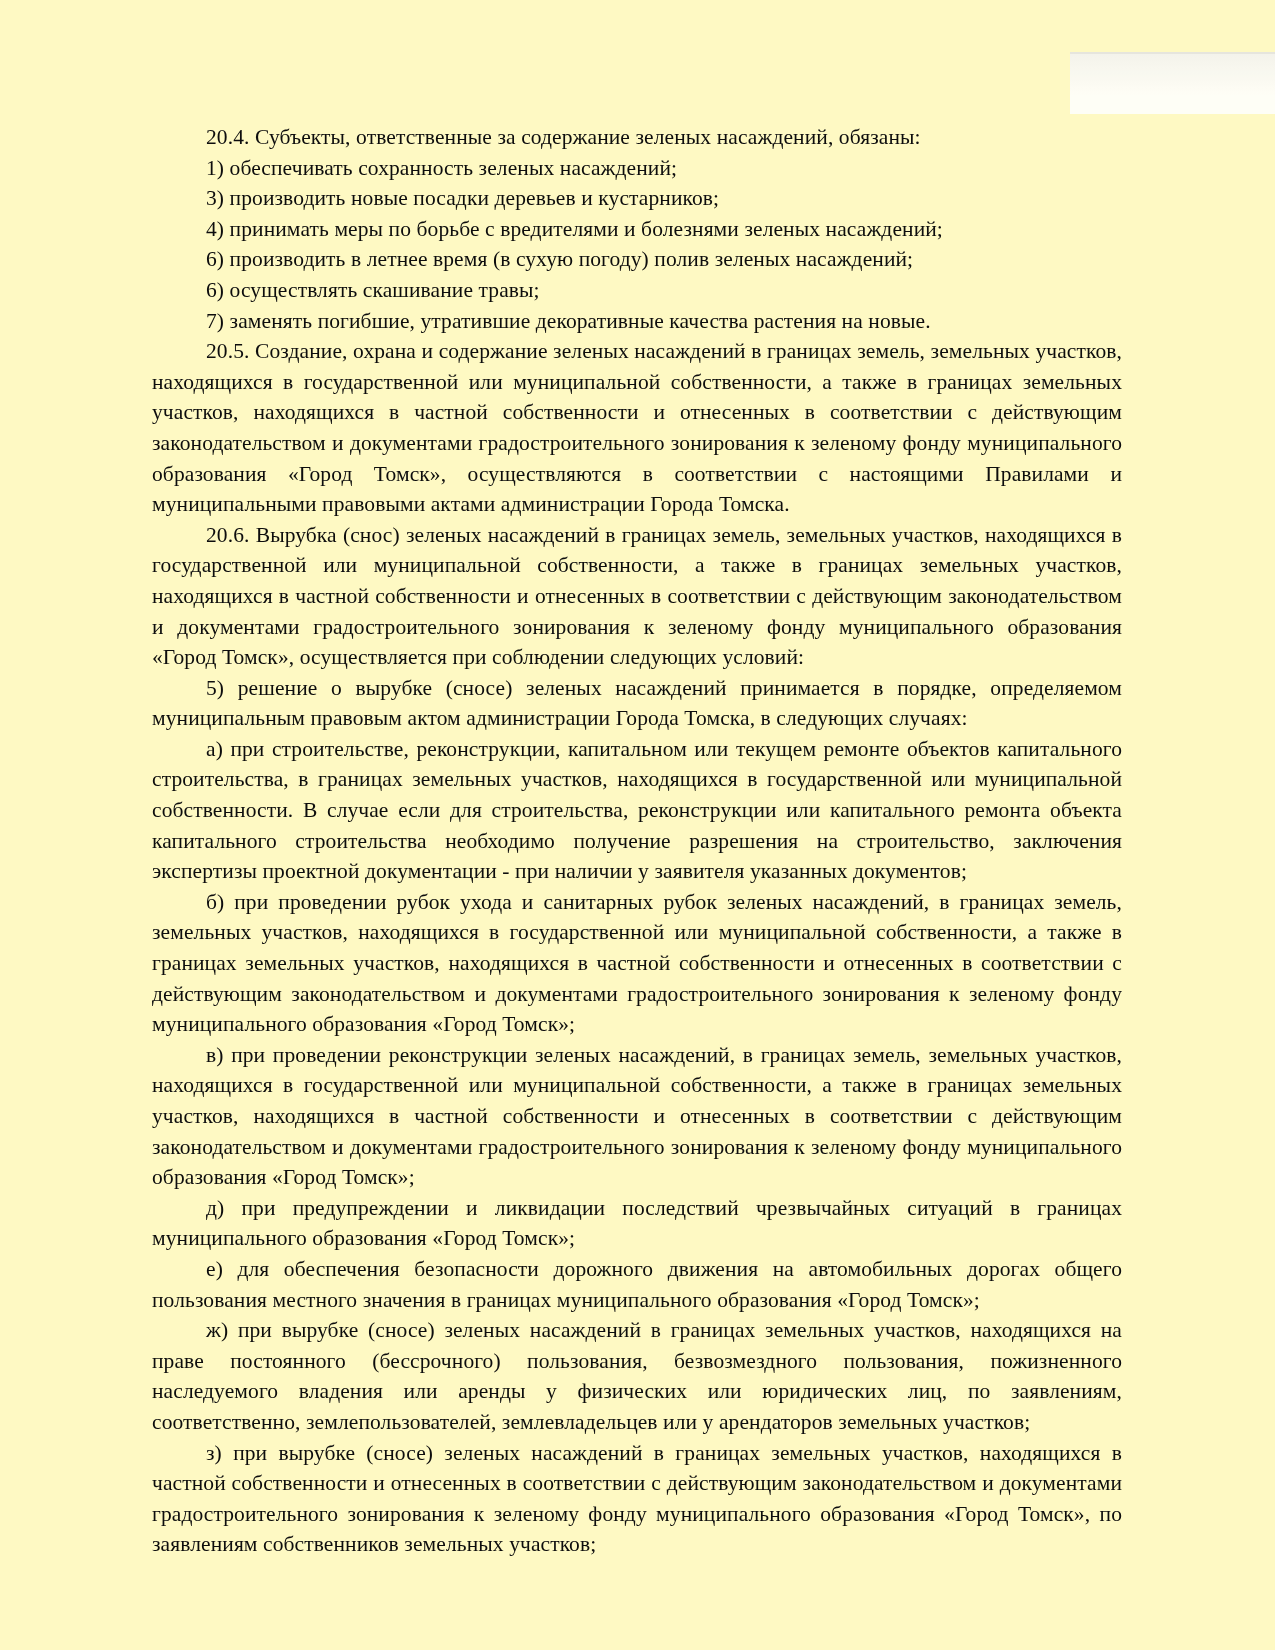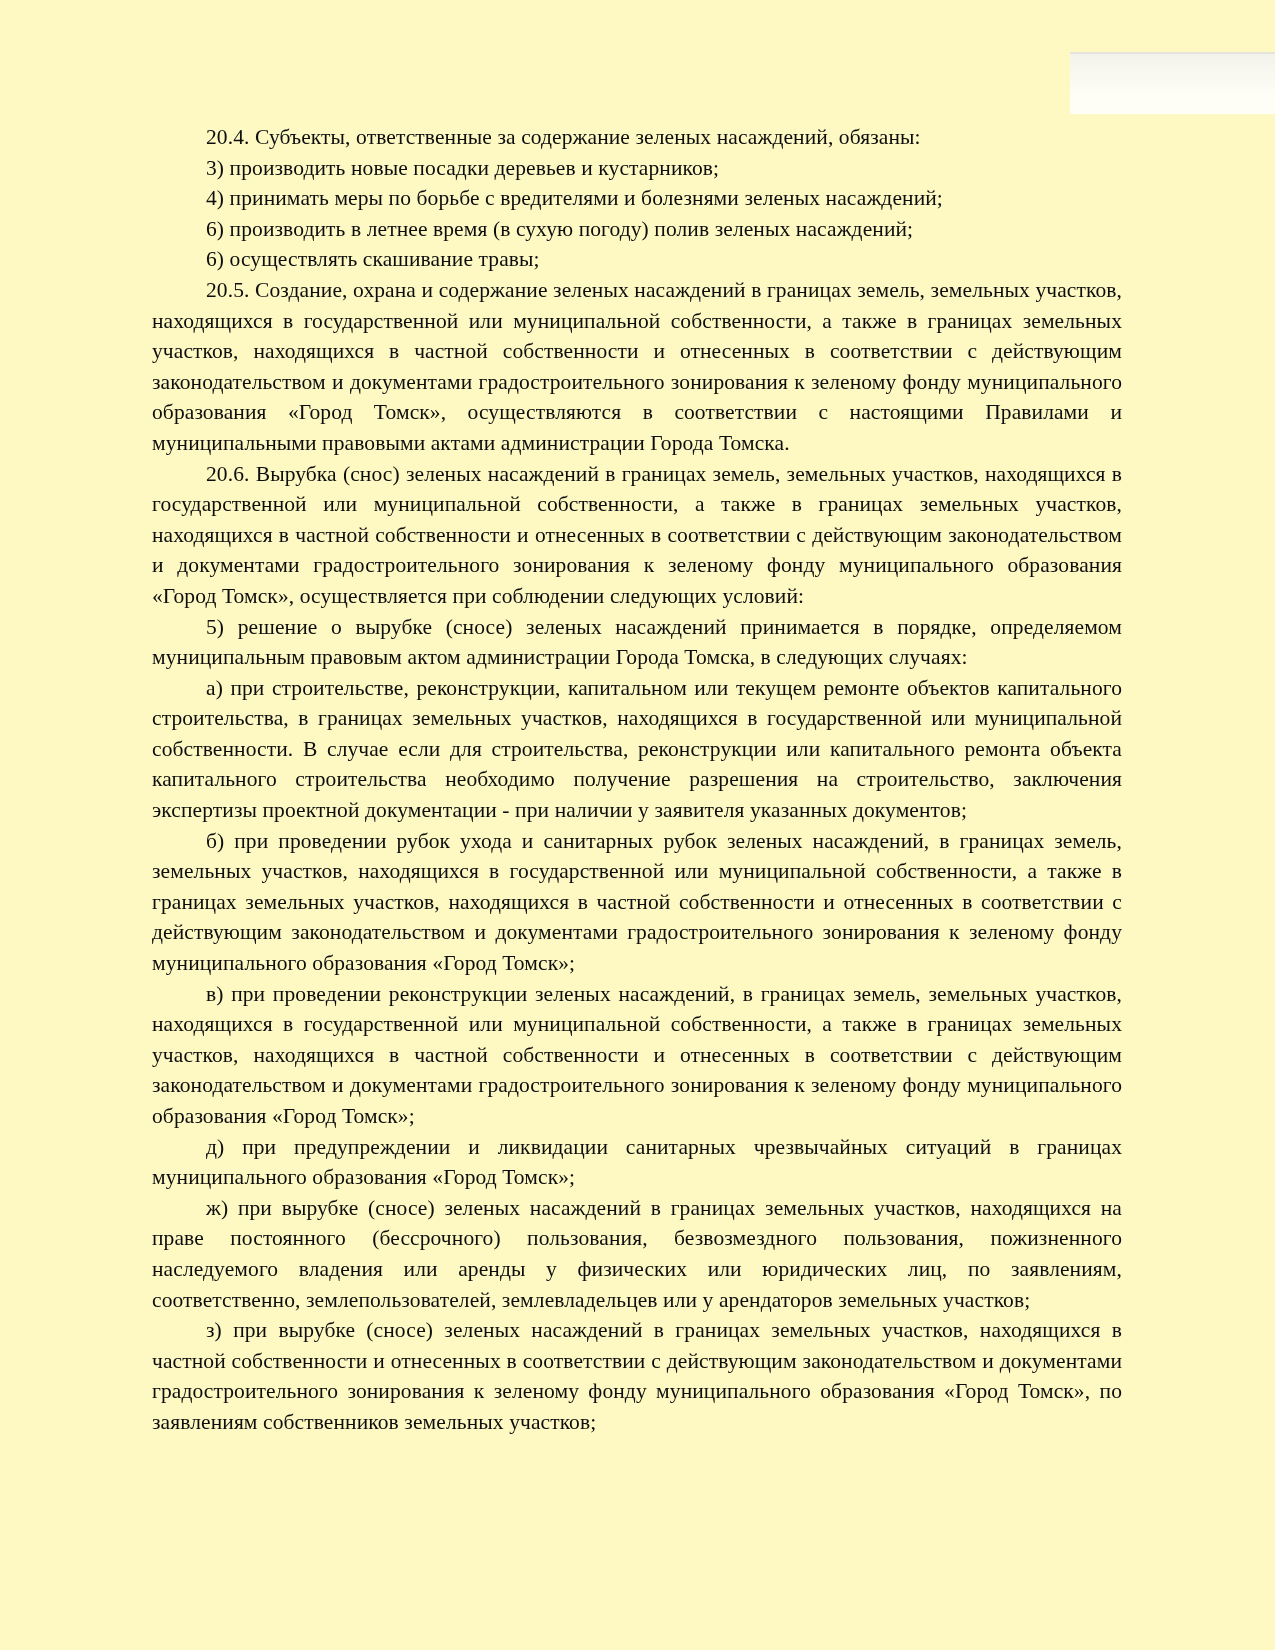--- a/index.html
+++ b/index.html
@@ -68,30 +68,33 @@
 </style>
 </head>
 <body>
 
 <div class="page">
 
   <div class="scan-artifact"></div>
 
   <div class="content">
     <p class="indent">20.4. Субъекты, ответственные за содержание зеленых насаждений, обязаны:</p>
+    <p class="indent">1) обеспечивать сохранность зеленых насаждений;</p>
     <p class="indent">3) производить новые посадки деревьев и кустарников;</p>
     <p class="indent">4) принимать меры по борьбе с вредителями и болезнями зеленых насаждений;</p>
     <p class="indent">6) производить в летнее время (в сухую погоду) полив зеленых насаждений;</p>
     <p class="indent">6) осуществлять скашивание травы;</p>
+    <p class="indent">7) заменять погибшие, утратившие декоративные качества растения на новые.</p>
     <p class="indent">20.5. Создание, охрана и содержание зеленых насаждений  в границах земель, земельных участков, находящихся в государственной или муниципальной собственности, а также в границах земельных участков, находящихся в частной собственности и отнесенных в соответствии с действующим законодательством и документами градостроительного зонирования к зеленому фонду муниципального образования «Город Томск», осуществляются в соответствии с настоящими Правилами и муниципальными правовыми актами администрации Города Томска.</p>
     <p class="indent">20.6. Вырубка (снос) зеленых насаждений в границах земель, земельных участков, находящихся в государственной или муниципальной собственности, а также в границах земельных участков, находящихся в частной собственности и отнесенных в соответствии с действующим законодательством и документами градостроительного зонирования к зеленому фонду муниципального образования «Город Томск», осуществляется при соблюдении следующих условий:</p>
     <p class="indent">5) решение о вырубке (сносе) зеленых насаждений принимается в порядке, определяемом муниципальным правовым актом администрации Города Томска, в следующих случаях:</p>
     <p class="indent">а) при строительстве, реконструкции, капитальном или текущем ремонте объектов капитального строительства, в границах земельных участков, находящихся в государственной или муниципальной собственности. В случае если для строительства, реконструкции или капитального ремонта объекта капитального строительства необходимо получение разрешения на строительство, заключения экспертизы проектной документации - при наличии у заявителя указанных документов;</p>
     <p class="indent">б) при проведении рубок ухода и санитарных рубок зеленых насаждений, в границах земель, земельных участков, находящихся в государственной или муниципальной собственности, а также в границах земельных участков, находящихся в частной собственности и отнесенных в соответствии с действующим законодательством и документами градостроительного зонирования к зеленому фонду муниципального образования «Город Томск»;</p>
     <p class="indent">в) при проведении реконструкции зеленых насаждений, в границах земель, земельных участков, находящихся в государственной или муниципальной собственности, а также в границах земельных участков, находящихся в частной собственности и отнесенных в соответствии с действующим законодательством и документами градостроительного зонирования к зеленому фонду муниципального образования «Город Томск»;</p>
-    <p class="indent">д) при предупреждении и ликвидации санитарных чрезвычайных ситуаций в границах муниципального образования «Город Томск»;</p>
+    <p class="indent">д) при предупреждении и ликвидации последствий чрезвычайных ситуаций в границах муниципального образования «Город Томск»;</p>
+    <p class="indent">е) для обеспечения безопасности дорожного движения на автомобильных дорогах общего пользования местного значения в границах муниципального образования «Город Томск»;</p>
     <p class="indent">ж) при вырубке (сносе) зеленых насаждений в границах земельных участков, находящихся на праве постоянного (бессрочного) пользования, безвозмездного пользования, пожизненного наследуемого владения или аренды у физических или юридических лиц, по заявлениям, соответственно, землепользователей, землевладельцев или у арендаторов земельных участков;</p>
     <p class="indent">з) при вырубке (сносе) зеленых насаждений в границах земельных участков, находящихся в частной собственности и отнесенных в соответствии с действующим законодательством и документами градостроительного зонирования к зеленому фонду муниципального образования «Город Томск», по заявлениям собственников земельных участков;</p>
 
   </div>
 
 
 </div>
 
 </body></html>

